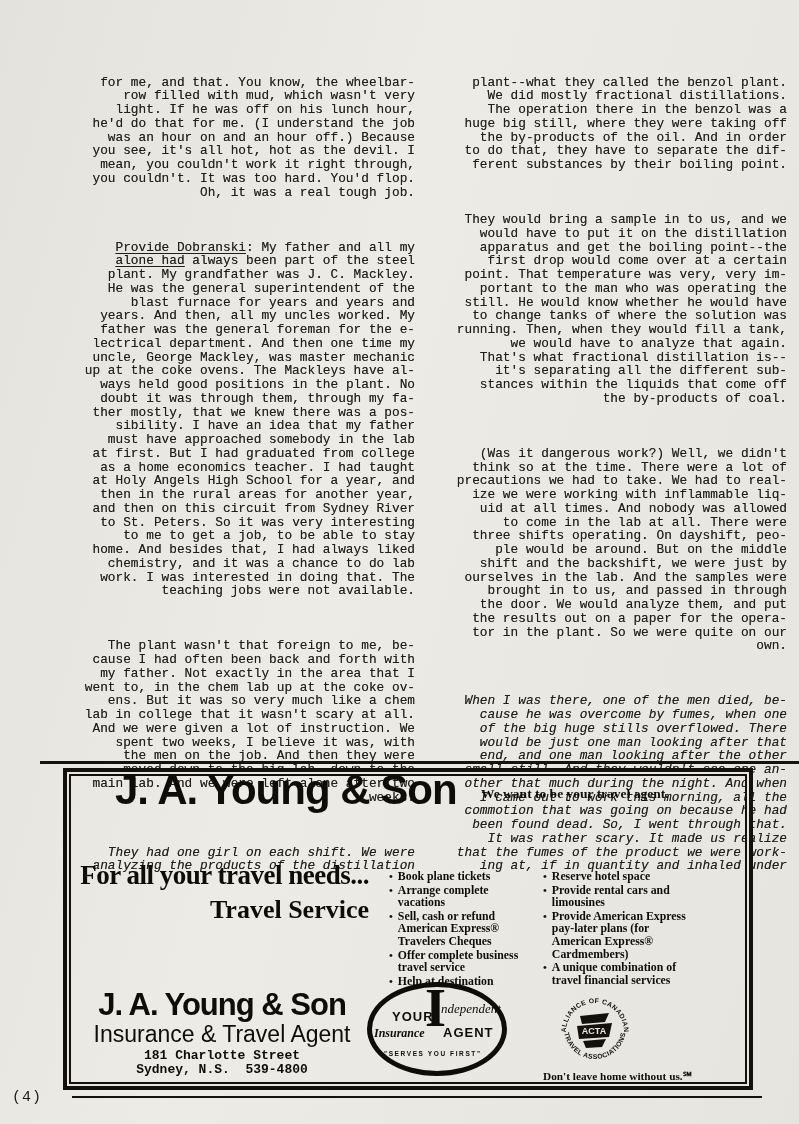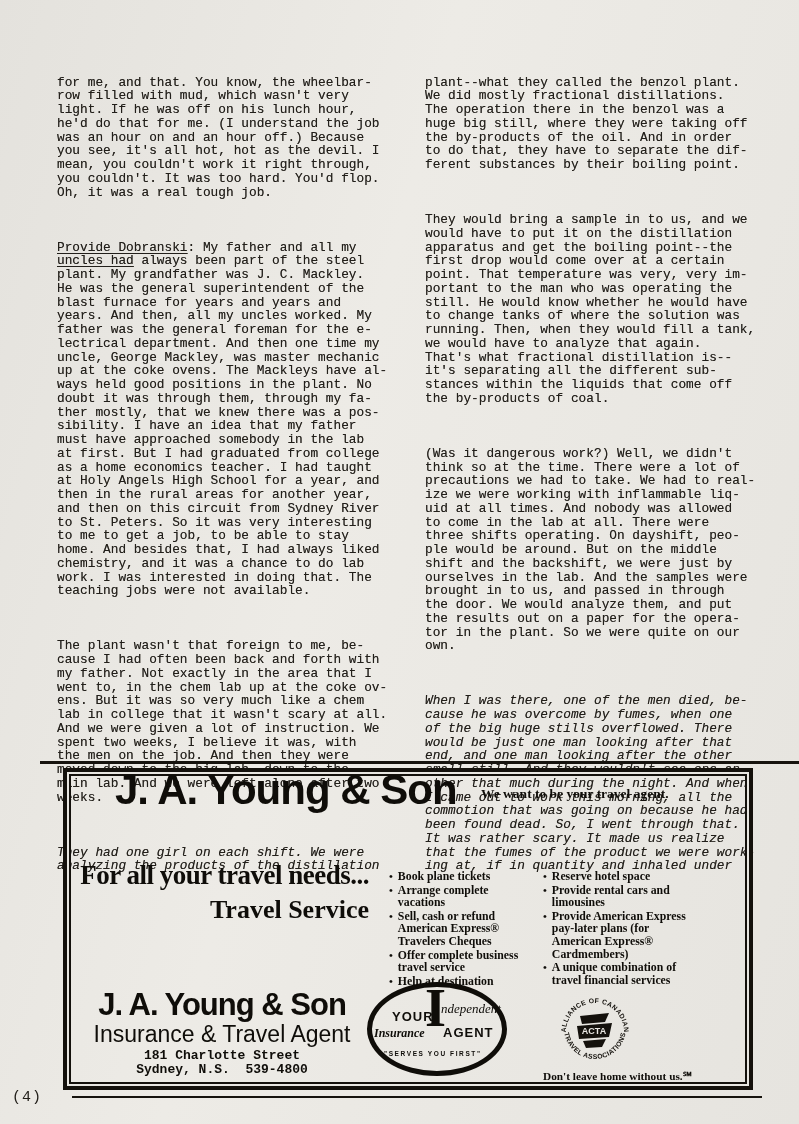--- a/index.html
+++ b/index.html
@@ -6,21 +6,21 @@
   body{
     width:799px;height:1124px;position:relative;overflow:hidden;
     background:linear-gradient(105deg,#e4e2dd,#edebe6 42%,#e6e4df);
     font-family:"Liberation Mono",monospace;color:#221f1a;
     -webkit-font-smoothing:antialiased;
   }
   
   .col{position:absolute;top:48px;font-size:12.8px;line-height:13.75px;white-space:pre-wrap;text-shadow:0 0 .4px rgba(20,17,12,.55);}
   .col-left{left:57px;width:358px;}
   .col-right{left:425px;width:362px;}
-  .para{margin:0 0 13.75px 0;}
+  .para{margin:0 0 13.75px 0;text-align:right;}
   .para:last-child{margin-bottom:0;font-style:italic;}
   .u{text-decoration:underline;text-underline-offset:2px;}
   
   .rule-top{position:absolute;left:40px;top:761px;width:759px;height:3px;background:#16130e;}
   .rule-bottom{position:absolute;left:72px;top:1096px;width:690px;height:2px;background:#16130e;}
   .page-num{position:absolute;left:12px;top:1089px;font-size:15px;letter-spacing:1px;}
   
   .ad{position:absolute;left:63px;top:768px;width:690px;height:322px;box-sizing:border-box;
       border:4px solid #14110c;
       box-shadow:inset 0 0 0 2px #e8e6e1, inset 0 0 0 4px #14110c;
@@ -77,21 +77,21 @@
   <div class="para">for me, and that. You know, the wheelbar-
 row filled with mud, which wasn't very
 light. If he was off on his lunch hour,
 he'd do that for me. (I understand the job
 was an hour on and an hour off.) Because
 you see, it's all hot, hot as the devil. I
 mean, you couldn't work it right through,
 you couldn't. It was too hard. You'd flop.
 Oh, it was a real tough job.</div>
   <div class="para"><span class="u">Provide Dobranski</span><span>: My father and all my
-</span><span class="u">uncles had</span><span> always been part of the steel
+</span><span class="u">alone had</span><span> always been part of the steel
 plant. My grandfather was J. C. Mackley.
 He was the general superintendent of the
 blast furnace for years and years and
 years. And then, all my uncles worked. My
 father was the general foreman for the e-
 lectrical department. And then one time my
 uncle, George Mackley, was master mechanic
 up at the coke ovens. The Mackleys have al-
 ways held good positions in the plant. No
 doubt it was through them, through my fa-

